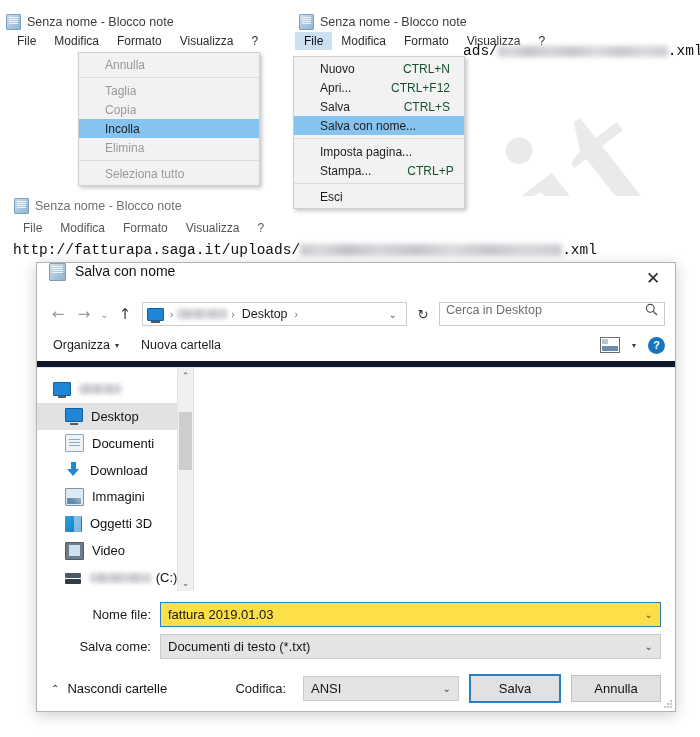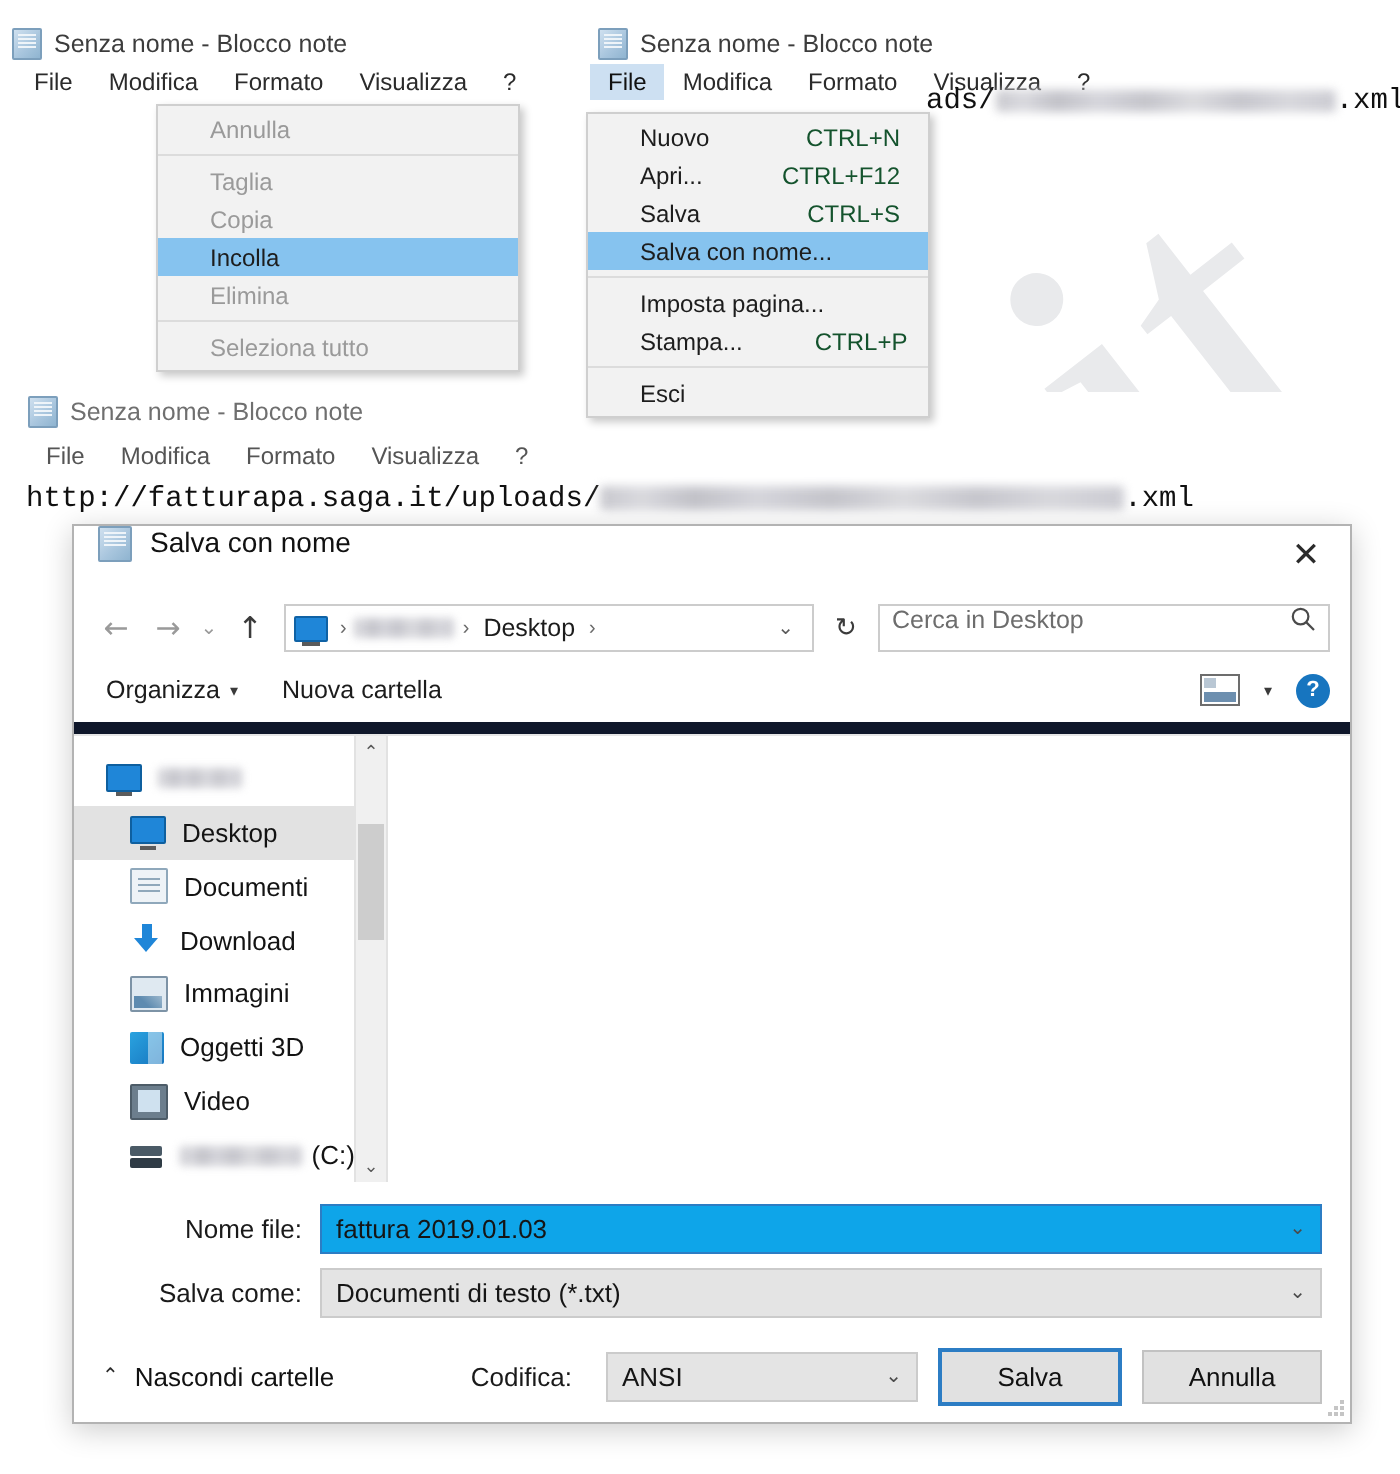--- a/index.html
+++ b/index.html
@@ -176,21 +176,21 @@
   .vscroll .track{flex:1;width:15px;position:relative;}
   .vscroll .thumb{position:absolute;left:1px;top:28px;width:13px;height:58px;background:#cdcdcd;}
 
   .filepane{flex:1;background:#fff;border-left:1px solid #e2e2e2;position:relative;min-width:0;}
 
   .form{flex:none;padding:10px 14px 0 14px;background:#fff;}
   .frow{display:flex;align-items:center;height:26px;margin-bottom:6px;}
   .flabel{width:100px;text-align:right;padding-right:9px;font-size:13px;color:#1a1a1a;flex:none;}
   .fctrl{
     flex:1;height:23px;display:flex;align-items:center;padding:0 7px;font-size:13px;color:#151515;
-    border:1px solid #b9b9b9;background:#0ea5e9;
+    border:1px solid #b9b9b9;background:#fde047;
   }
   .fctrl.combo{background:#e4e4e4;border:1px solid #cbcbcb;}
   .fctrl.focus{border:1px solid #2c7dc4;}
   .fctrl .caret{margin-left:auto;font-size:10px;color:#4a4a4a;}
 
   .footer{flex:none;height:46px;display:flex;align-items:center;padding:0 14px;}
   .hidefolders{display:flex;align-items:center;font-size:13px;color:#111;white-space:nowrap;}
   .hidefolders .up{font-size:10px;color:#2b2b2b;margin-right:8px;}
   .foot-right{margin-left:auto;display:flex;align-items:center;gap:10px;}
   .enc-label{font-size:13px;color:#1a1a1a;margin-right:7px;}

